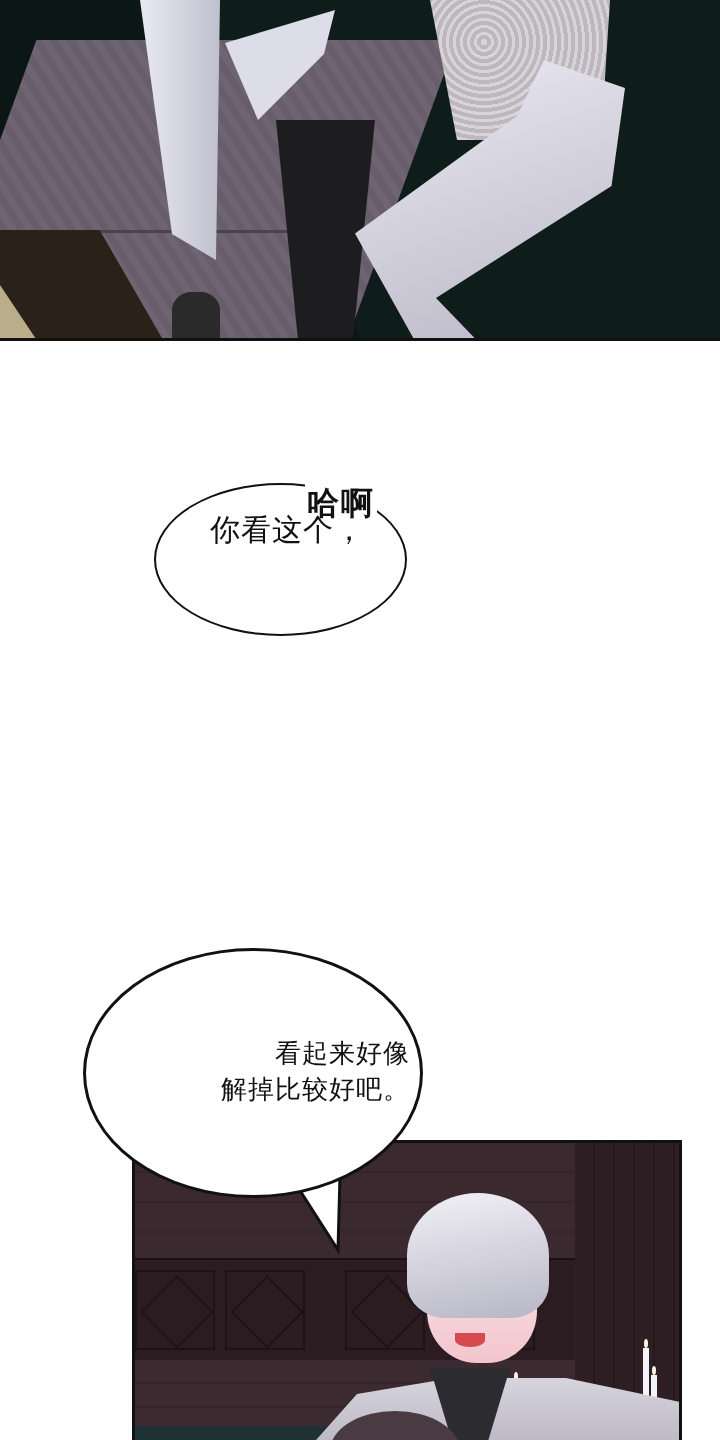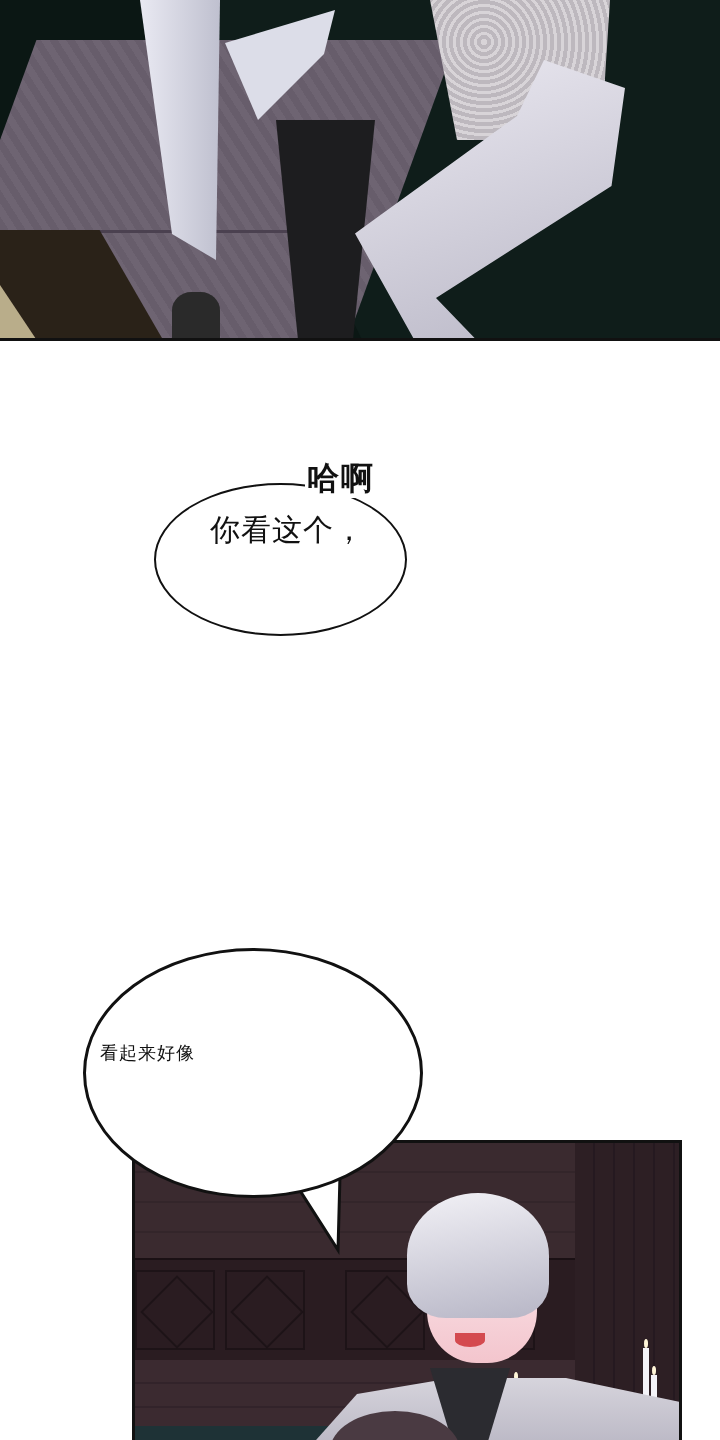--- a/index.html
+++ b/index.html
@@ -34,21 +34,21 @@
                 background: repeating-radial-gradient(circle at 30% 30%, #d8d4d8 0 3px, #bdb8be 3px 7px);
                 clip-path: polygon(0 0,100% 0,95% 100%,15% 100%); }
     .p1-arm { position: absolute; left: 225px; top: 10px; width: 110px; height: 110px;
               background: #dcdde8; clip-path: polygon(0 30%,100% 0,90% 40%,30% 100%); }
 
     
     .bubble1 { position: absolute; left: 154px; top: 483px; width: 253px; height: 153px;
                background: #fff; border: 2px solid #111; border-radius: 50%; box-sizing: border-box; }
     .bubble1-text { position: absolute; left: 210px; top: 512px; width: 200px;
                     font-size: 30px; line-height: 35px; color: #111; letter-spacing: 1px; }
-    .sfx { position: absolute; left: 305px; top: 458px; font-size: 32px; font-weight: bold;
+    .sfx { position: absolute; left: 305px; top: 483px; font-size: 32px; font-weight: bold;
            color: #111; letter-spacing: 2px; background: #fff; padding: 0 2px; line-height: 40px; }
 
     
     .panel2 { position: absolute; left: 132px; top: 1140px; width: 550px; height: 300px;
               background: #2e1f24; border: 3px solid #111; border-bottom: none; box-sizing: border-box;
               overflow: hidden; }
     .p2-wall-top { position: absolute; left: 0; top: 0; width: 100%; height: 115px;
                    background: repeating-linear-gradient(180deg,#3a2a2f 0 28px,#33252a 28px 30px); }
     .p2-frieze { position: absolute; left: 0; top: 115px; width: 100%; height: 100px;
                  background: #2a1c21; border-top: 2px solid #1a1014; border-bottom: 2px solid #1a1014; }
@@ -77,22 +77,22 @@
     .p2-head2 { position: absolute; left: 195px; top: 268px; width: 130px; height: 80px;
                 background: #4a3a42; border-radius: 50% 50% 0 0; }
     .p2-candle { position: absolute; width: 6px; background: #f4f3f8; }
     .p2-flame { position: absolute; width: 4px; height: 9px; background: #fff6d8; border-radius: 50% 50% 50% 50%; }
     .p2-holder { position: absolute; left: 495px; top: 258px; width: 30px; height: 6px; background: #c9a54a; }
 
     
     .bubble2 { position: absolute; left: 83px; top: 948px; width: 340px; height: 250px;
                background: #fff; border: 3px solid #111; border-radius: 50%; box-sizing: border-box; z-index: 3; }
     .bubble2-tail { position: absolute; left: 290px; top: 1175px; width: 60px; height: 80px; z-index: 2; }
-    .bubble2-text { position: absolute; left: 100px; top: 1035px; width: 310px; text-align: left;
-                    font-size: 18px; line-height: 36px; color: #111; z-index: 4; letter-spacing: 1px; }
+    .bubble2-text { position: absolute; left: 100px; top: 1035px; width: 310px; text-align: right;
+                    font-size: 26px; line-height: 36px; color: #111; z-index: 4; letter-spacing: 1px; }
     .line { display: block; white-space: nowrap; }
   </style>
 </head>
 <body>
 
 <div class="panel1">
   <div class="p1-sofa"></div>
   <div class="p1-floor"></div>
   <div class="p1-floor-inner"></div>
   <div class="p1-wood"></div>
@@ -138,13 +138,14 @@
   <div class="p2-man-mouth"></div>
   <div class="p2-head2"></div>
 </div>
 
 <svg class="bubble2-tail" viewBox="0 0 60 80">
   <polygon points="0,0 50,0 48,75" fill="#fff" stroke="#111" stroke-width="3"></polygon>
 </svg>
 <div class="bubble2"></div>
 <div class="bubble2-text">
   <span class="line">看起来好像</span>
+  <span class="line">解掉比较好吧。</span>
 </div>
 
 </body></html>

